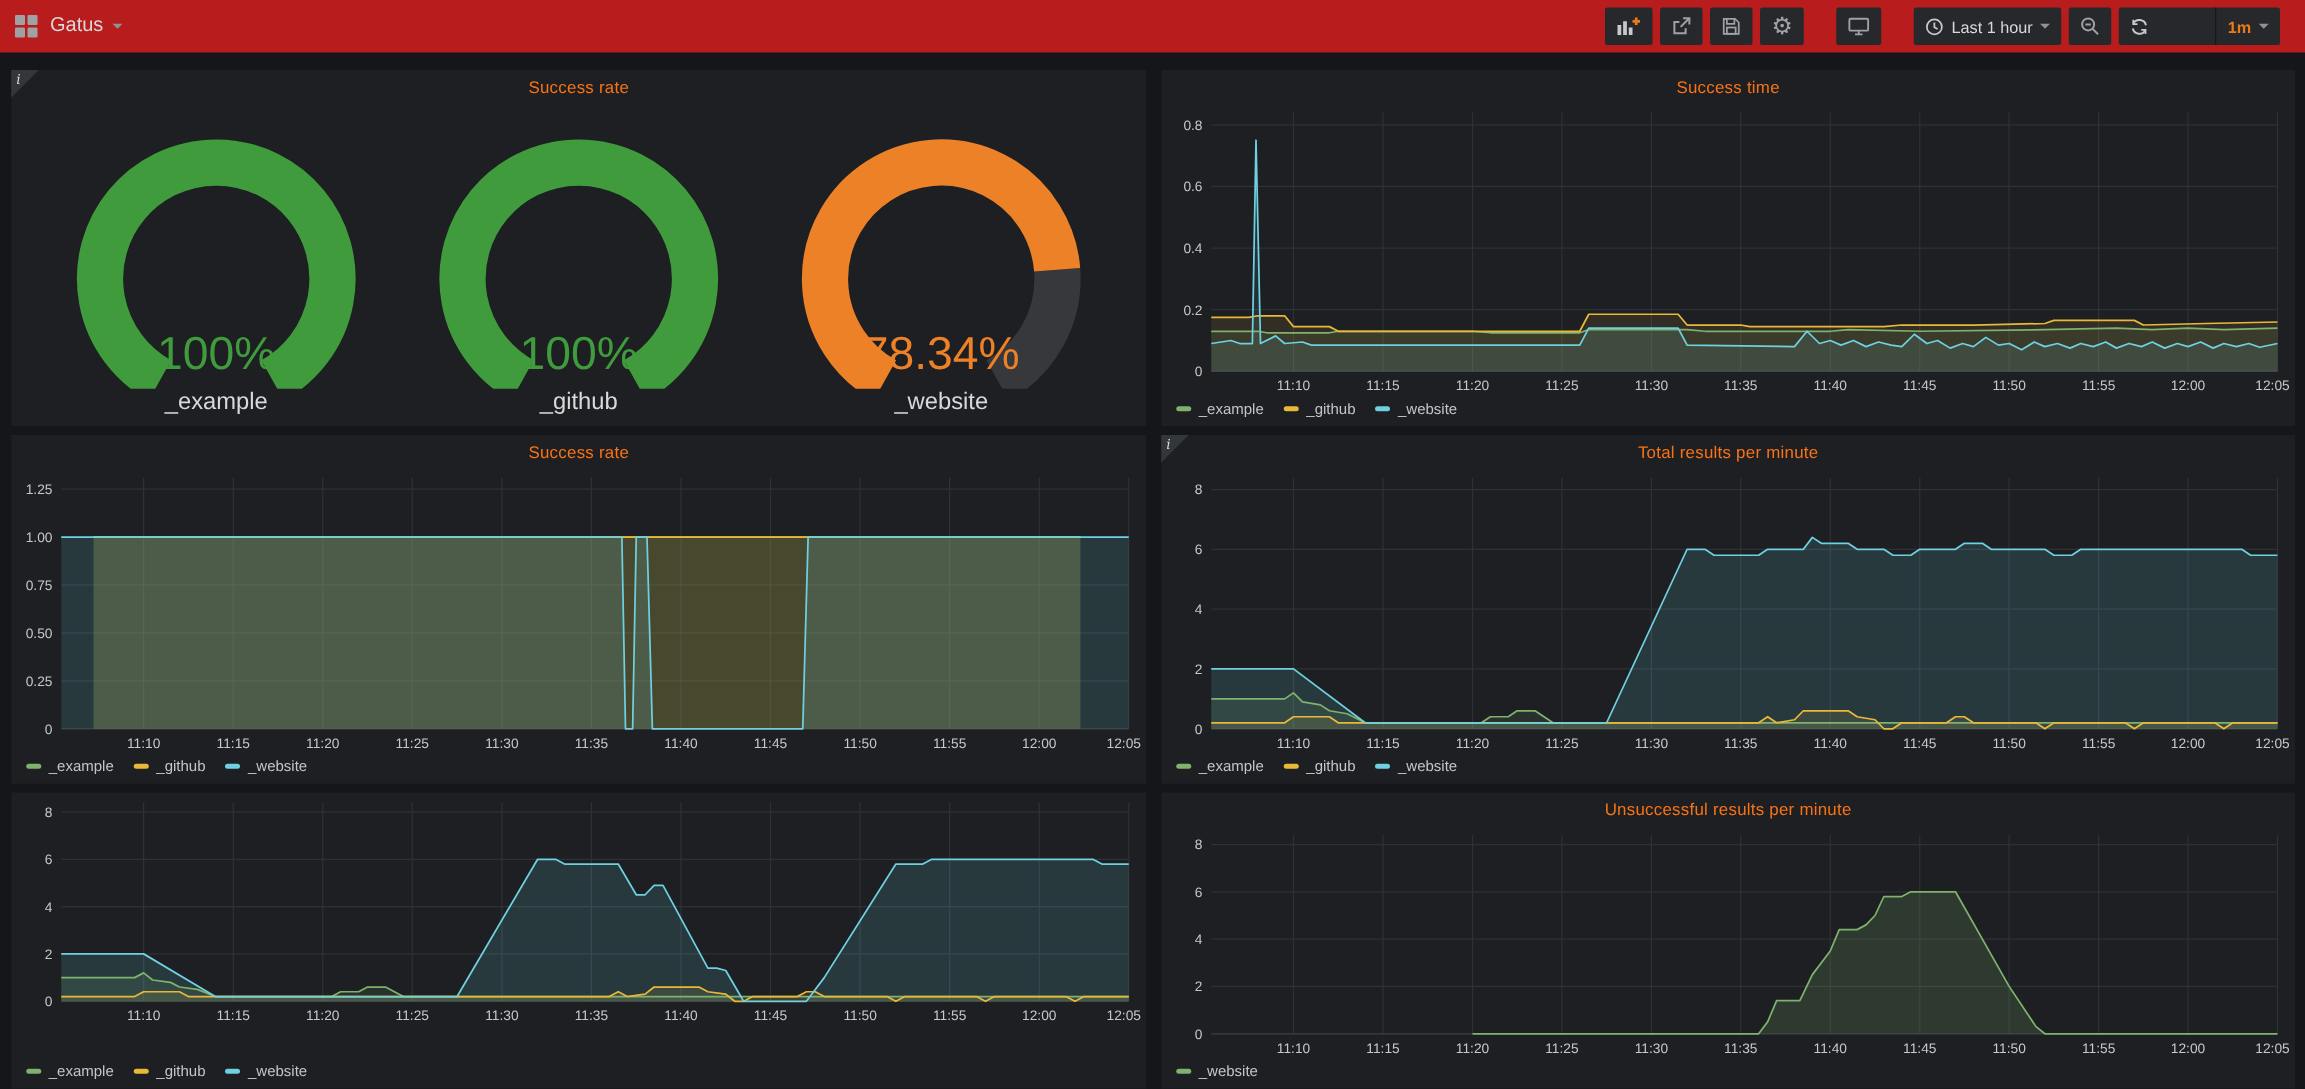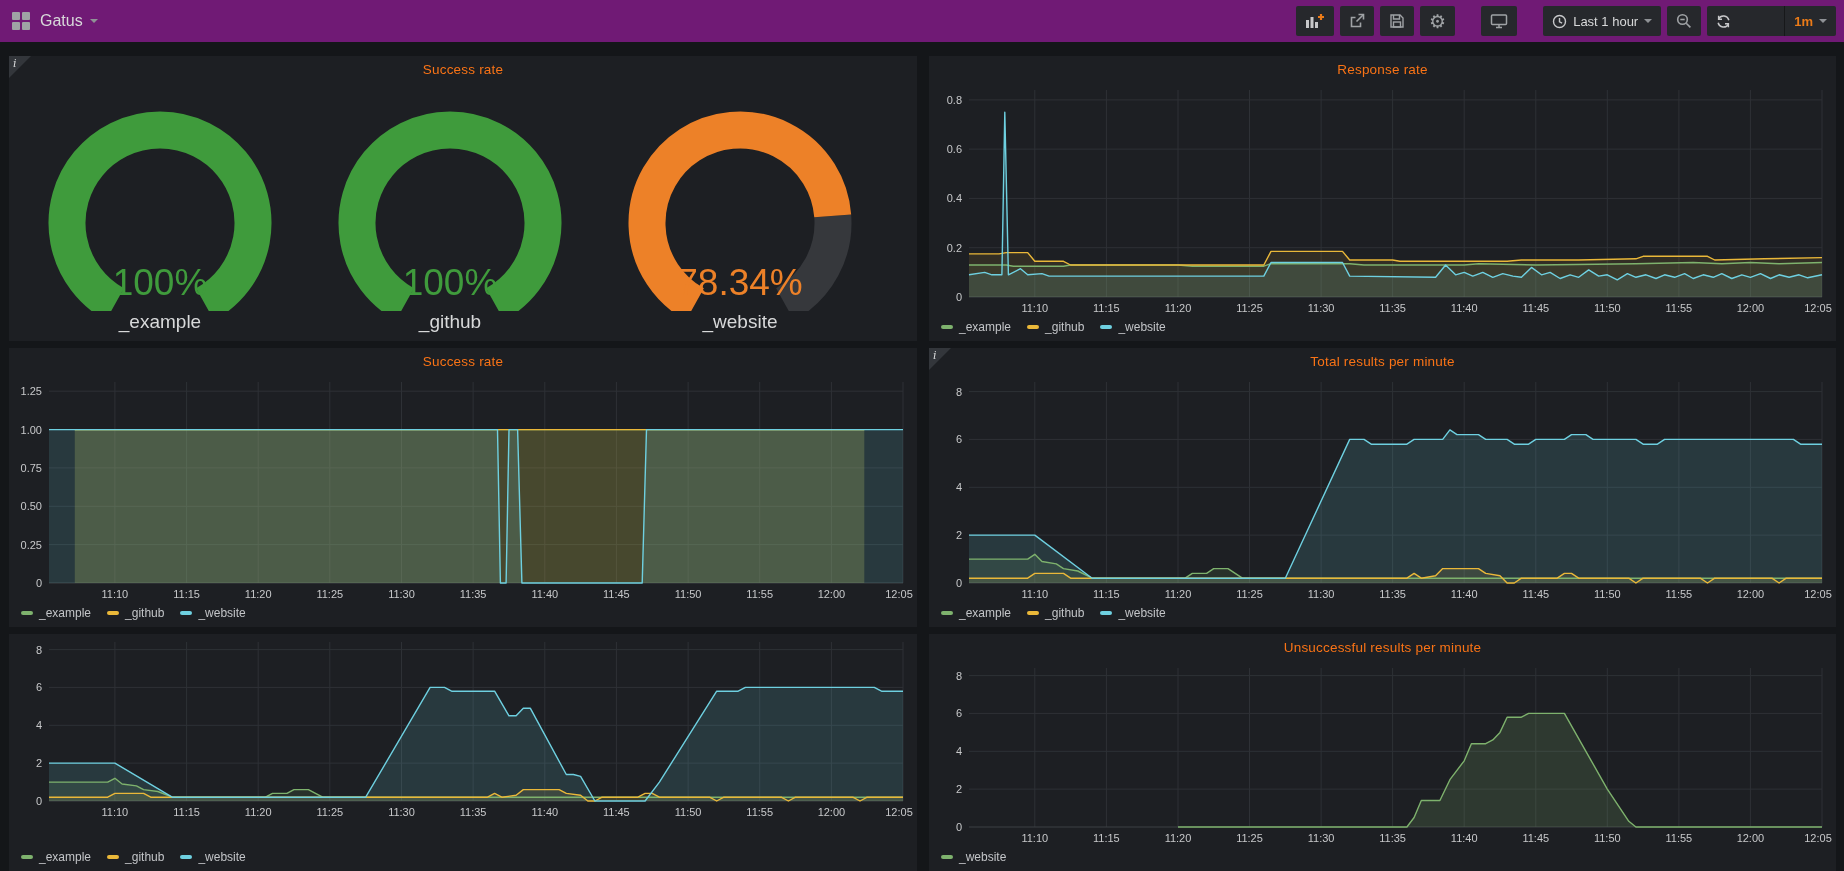--- a/index.html
+++ b/index.html
@@ -1,21 +1,21 @@
 <!DOCTYPE html>
 <html><head>
 <meta charset="utf-8">
 <style>
   * { margin:0; padding:0; box-sizing:border-box; }
   html,body { width:1844px; height:871px; overflow:hidden;
     background:#141619; font-family:"Liberation Sans", sans-serif; }
 
   
-  .navbar { height:42px; background:#701a75; display:flex; align-items:center;
-    justify-content:space-between; padding:0 8px 0 12px; }
+  .navbar { height:42px; background:#b91c1c; display:flex; align-items:center;
+    justify-content:space-between; padding:0 20px 0 12px; }
   .nav-left { display:flex; align-items:center; gap:10px; }
   .apps-grid { display:grid; grid-template-columns:8px 8px; grid-template-rows:8px 8px;
     gap:2px; cursor:pointer; }
   .apps-grid span { background:#9fa2a5; border-radius:1px; }
   .dash-title { color:#d8d9da; font-size:16px; font-weight:500; cursor:pointer;
     display:flex; align-items:center; gap:7px; }
   .caret { width:0; height:0; border-left:4px solid transparent; border-right:4px solid transparent;
     border-top:4px solid #8f9296; display:inline-block; }
   .nav-right { display:flex; align-items:center; gap:6px; }
   .nav-btn { background:#26282c; border:none; border-radius:2px; height:30px; min-width:34px;
@@ -41,21 +41,21 @@
   .corner-info i { position:absolute; top:-21px; left:4px; color:#d8d9da; font-size:11px;
     font-style:italic; font-family:"DejaVu Serif", serif; }
   .chart { flex:1 1 auto; position:relative; }
   .chart svg { position:absolute; inset:0; }
   .panel-legend { flex:0 0 24px; display:flex; align-items:center; gap:16px; padding:0 0 4px 12px; }
   .legend-item { display:flex; align-items:center; gap:6px; cursor:pointer; }
   .legend-item .swatch { width:12px; height:4px; border-radius:2px; }
   .legend-item .lbl { color:#c3c5c8; font-size:12px; }
 
   
-  .gauges-row { flex:1; display:flex; align-items:stretch; justify-content:flex-start; padding:2px 6px 8px; }
+  .gauges-row { flex:1; display:flex; align-items:stretch; justify-content:center; padding:2px 6px 8px; }
   .gauge-cell { display:flex; flex-direction:column; align-items:center; justify-content:flex-end; }
   .gauge-label { color:#d8d9da; font-size:19px; margin-top:0px; }
 </style>
 </head>
 <body>
 
 <div class="navbar">
   <div class="nav-left">
     <div class="apps-grid">
       <span></span>
@@ -163,21 +163,21 @@
             <path d="M 237.72 112.84 A 93 93 0 0 1 190.09 201.34" stroke="#36383c" stroke-width="37" fill="none"></path>
             <path d="M 99.91 201.34 A 93 93 0 1 1 237.72 112.84" stroke="#ED8128" stroke-width="37" fill="none"></path>
             <text x="145" y="192" text-anchor="middle" fill="#ED8128" font-size="37" font-weight="500" font-family="Liberation Sans, sans-serif">78.34%</text>
           </svg>
           <div class="gauge-label">_website</div>
         </div>
       </div>
   </div>
 
   <div class="panel">
-    <div class="panel-title">Response rate</div>
+    <div class="panel-title">Success time</div>
     <div class="chart" id="chart-1">
         <svg width="907" height="235" viewBox="0 0 907 235">
           <line x1="105.8" y1="8" x2="105.8" y2="215" stroke="#2e3136" stroke-width="1"></line>
           <line x1="177.4" y1="8" x2="177.4" y2="215" stroke="#2e3136" stroke-width="1"></line>
           <line x1="249.0" y1="8" x2="249.0" y2="215" stroke="#2e3136" stroke-width="1"></line>
           <line x1="320.5" y1="8" x2="320.5" y2="215" stroke="#2e3136" stroke-width="1"></line>
           <line x1="392.1" y1="8" x2="392.1" y2="215" stroke="#2e3136" stroke-width="1"></line>
           <line x1="463.6" y1="8" x2="463.6" y2="215" stroke="#2e3136" stroke-width="1"></line>
           <line x1="535.2" y1="8" x2="535.2" y2="215" stroke="#2e3136" stroke-width="1"></line>
           <line x1="606.8" y1="8" x2="606.8" y2="215" stroke="#2e3136" stroke-width="1"></line>

